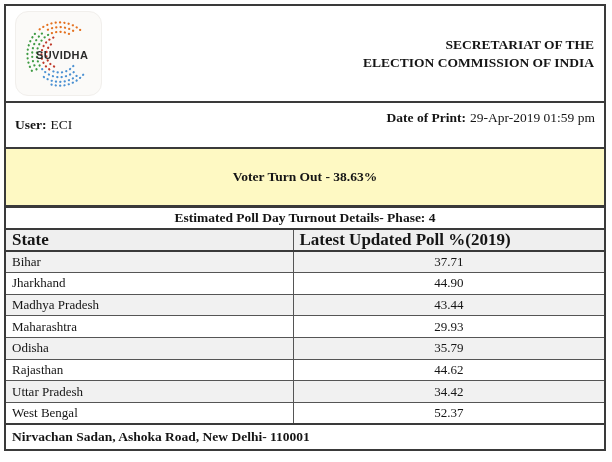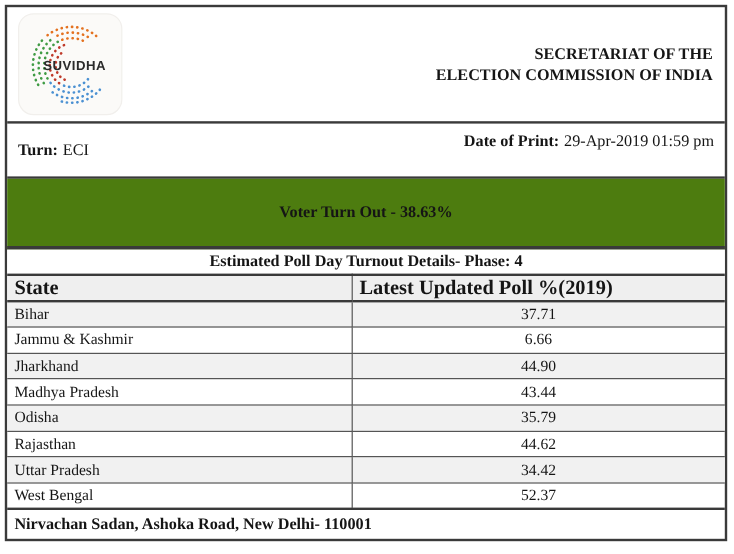--- a/index.html
+++ b/index.html
@@ -50,21 +50,21 @@
     display: flex; justify-content: space-between;
     padding: 0 9px; font-size: 13.5px;
   }
   .meta-user { margin-top: 14px; }
   .meta-print { margin-top: 7px; }
   .meta-label { font-weight: bold; margin-right: 4px; }
 
   
   .voter-box {
     height: 59px; flex: 0 0 auto;
-    background: #4d7c0f;
+    background: #fef9c3;
     border-bottom: 3px solid #3a3a3a;
     display: flex; align-items: center; justify-content: center;
     font-weight: bold; font-size: 13.5px;
   }
 
   
   table {
     width: 100%; border-collapse: collapse;
     font-size: 13px; flex: 1 1 auto;
   }
@@ -118,21 +118,21 @@
       <span class="logo-text">SUVIDHA</span>
     </div>
     <div class="org">
       <div>SECRETARIAT OF THE</div>
       <div>ELECTION COMMISSION OF INDIA</div>
     </div>
   </div>
 
   <div class="meta-row">
     <div class="meta-user">
-      <span class="meta-label">Turn:</span><span>ECI</span>
+      <span class="meta-label">User:</span><span>ECI</span>
     </div>
     <div class="meta-print">
       <span class="meta-label">Date of Print:</span><span>29-Apr-2019 01:59 pm</span>
     </div>
   </div>
 
   <div class="voter-box">Voter Turn Out - 38.63%</div>
 
   <table>
     <colgroup>
@@ -147,30 +147,30 @@
         <th>State</th>
         <th>Latest Updated Poll %(2019)</th>
       </tr>
     </thead>
     <tbody>
       <tr>
         <td>Bihar</td>
         <td class="val">37.71</td>
       </tr>
       <tr>
-        <td>Jammu &amp; Kashmir</td>
-        <td class="val">6.66</td>
-      </tr>
-      <tr>
         <td>Jharkhand</td>
         <td class="val">44.90</td>
       </tr>
       <tr>
         <td>Madhya Pradesh</td>
         <td class="val">43.44</td>
+      </tr>
+      <tr>
+        <td>Maharashtra</td>
+        <td class="val">29.93</td>
       </tr>
       <tr>
         <td>Odisha</td>
         <td class="val">35.79</td>
       </tr>
       <tr>
         <td>Rajasthan</td>
         <td class="val">44.62</td>
       </tr>
       <tr>

